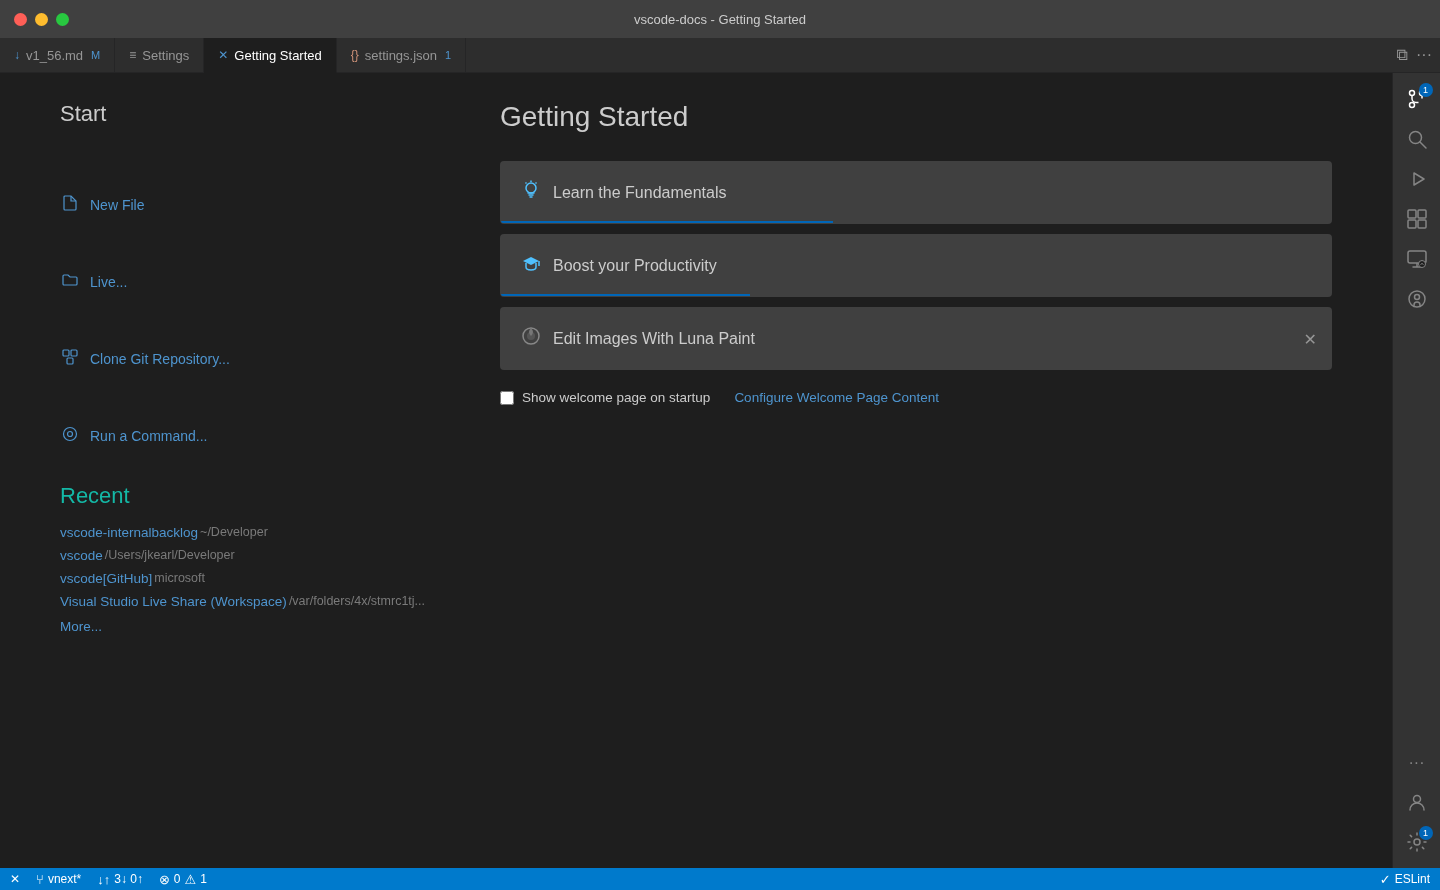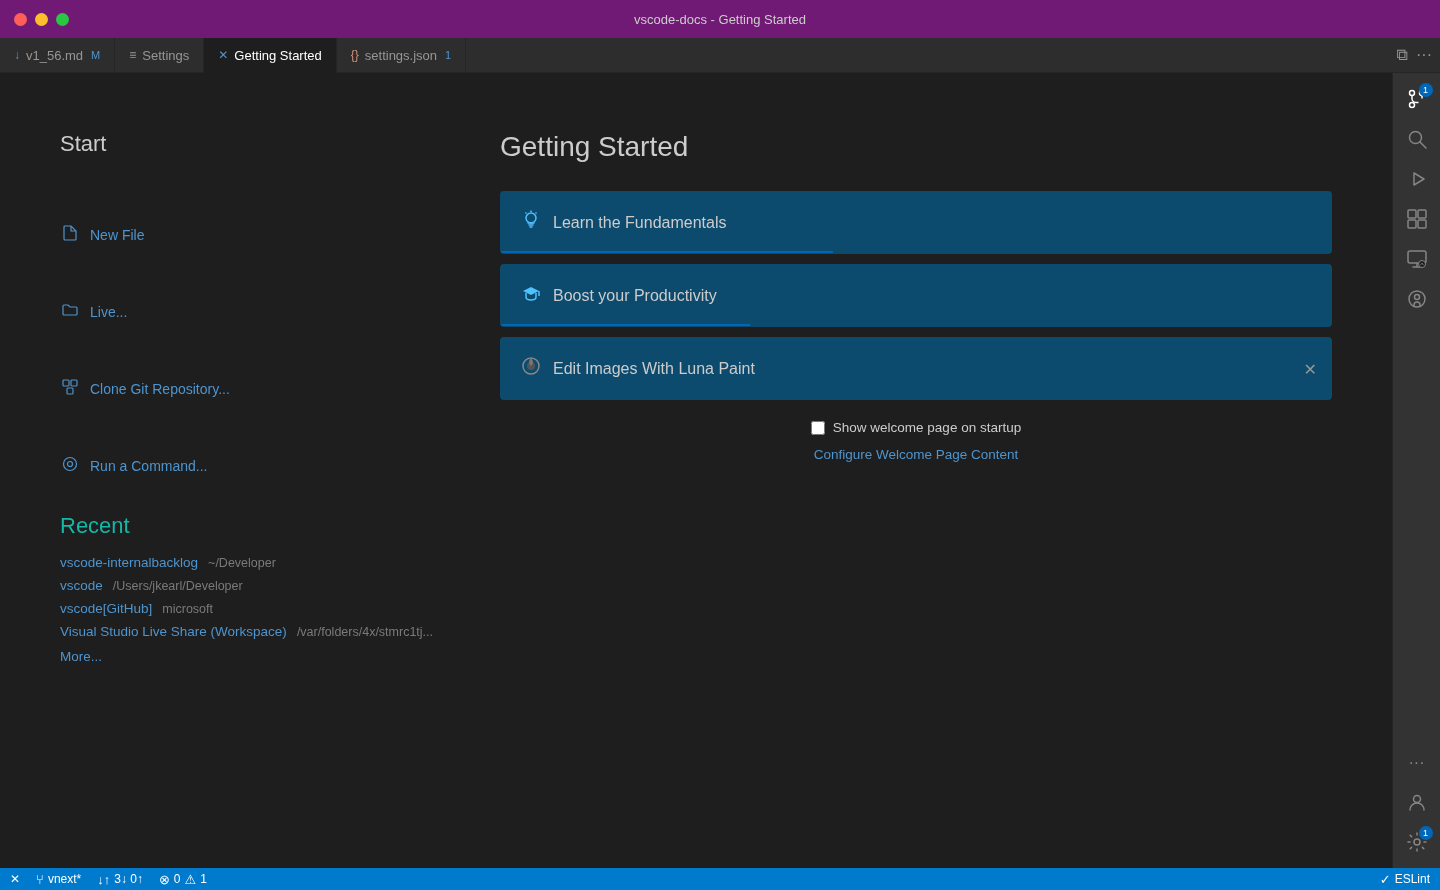--- a/index.html
+++ b/index.html
@@ -9,21 +9,21 @@
       color: #cccccc;
       width: 1440px;
       height: 890px;
       overflow: hidden;
       display: flex;
       flex-direction: column;
     }
 
     
     .title-bar {
-      background: #701a75;
+      background: #404040;
       height: 38px;
       display: flex;
       align-items: center;
       justify-content: center;
       position: relative;
       flex-shrink: 0;
     }
     .title-bar-controls {
       position: absolute;
       left: 14px;
@@ -93,21 +93,21 @@
       display: flex;
       flex: 1;
       overflow: hidden;
     }
 
     
     .content-area {
       flex: 1;
       background: #1e1e1e;
       overflow-y: auto;
-      padding: 58px 60px;
+      padding: 28px 60px;
       display: flex;
       gap: 60px;
     }
 
     
     .left-panel {
       width: 380px;
       flex-shrink: 0;
     }
     .section-title {
@@ -144,22 +144,22 @@
       font-weight: 300;
       margin-bottom: 16px;
     }
     .recent-items {
       display: flex;
       flex-direction: column;
       gap: 8px;
     }
     .recent-item {
       display: flex;
-      align-items: flex-end;
-      gap: 10px;
+      align-items: flex-start;
+      gap: 2px;
       font-size: 13.5px;
     }
     .recent-name {
       color: #4e94ce;
       cursor: pointer;
     }
     .recent-path {
       color: #7a7a7a;
       font-size: 12.5px;
     }
@@ -183,21 +183,21 @@
       color: #cccccc;
       font-weight: 300;
       margin-bottom: 28px;
     }
     .gs-cards {
       display: flex;
       flex-direction: column;
       gap: 10px;
     }
     .gs-card {
-      background: #0c4a6e;
+      background: #404040;
       border-radius: 4px;
       padding: 18px 20px;
       cursor: pointer;
       border: 1px solid transparent;
       position: relative;
     }
     .gs-card.selected {
       border-color: #0066b8;
       background: #252526;
     }
@@ -238,23 +238,23 @@
       display: none;
     }
     .gs-card.has-close .gs-card-close { display: block; }
     .gs-card.has-close .gs-card-label { color: #cccccc; }
 
     
     .bottom-bar {
       text-align: center;
       padding: 20px 0 30px;
       display: flex;
-      flex-direction: column;
-      align-items: center;
-      gap: 12px;
+      flex-direction: row;
+      align-items: center;
+      gap: 24px;
     }
     .checkbox-row {
       display: flex;
       align-items: center;
       gap: 8px;
       font-size: 13.5px;
       color: #cccccc;
     }
     .checkbox-row input[type="checkbox"] {
       width: 14px;

